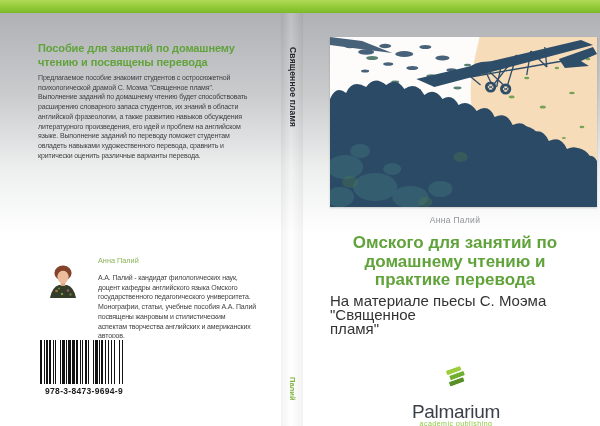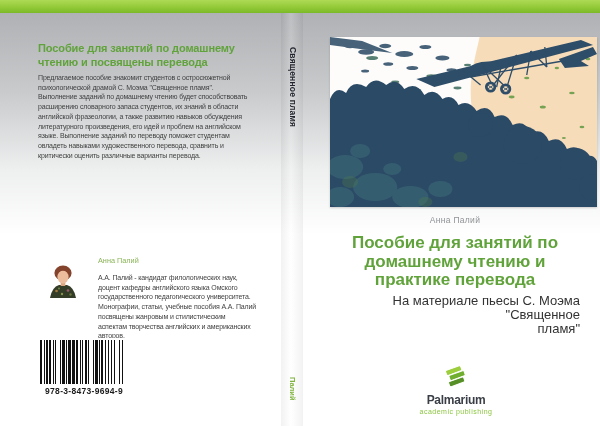--- a/index.html
+++ b/index.html
@@ -63,29 +63,29 @@
   .art svg{display:block;}
   .f-author{
     position:absolute;left:310px;top:215px;width:290px;text-align:center;
     font-size:8.5px;color:#909296;letter-spacing:0.3px;
   }
   .f-title{
     position:absolute;left:330px;top:234px;width:250px;margin:0;text-align:center;
     font-size:17px;line-height:18.5px;font-weight:bold;color:#61a33b;white-space:pre-line;
   }
   .f-subtitle{
-    position:absolute;left:330px;top:294px;width:250px;text-align:right;
-    font-size:13px;line-height:14px;color:#333;white-space:pre-line;
+    position:absolute;left:330px;top:294px;width:250px;text-align:left;
+    font-size:15px;line-height:14px;color:#333;white-space:pre-line;
   }
   .publisher{
     position:absolute;left:390px;top:365px;width:132px;text-align:center;
   }
   .publisher svg{display:inline-block;}
   .p-name{
-    font-size:12px;font-weight:bold;color:#3a3e46;letter-spacing:-0.3px;margin-top:0px;line-height:14px;
+    font-size:19px;font-weight:normal;color:#3a3e46;letter-spacing:-0.3px;margin-top:12px;line-height:14px;
   }
   .p-tag{
     font-size:7px;color:#8bc53f;letter-spacing:0.5px;margin-top:1px;
   }
 </style>
 </head>
 <body>
 
 <div class="page">
 
@@ -269,21 +269,21 @@
         </g>
         <g fill="#4e7a4e" opacity="0.35">
           <ellipse cx="20" cy="145" rx="8" ry="6"></ellipse>
           <ellipse cx="95" cy="165" rx="7" ry="5"></ellipse>
           <ellipse cx="130" cy="120" rx="7" ry="5"></ellipse>
         </g>
       </svg>
     </div>
 
     <div class="f-author">Анна Палий</div>
-    <h1 class="f-title">Пособие для занятий по
+    <h1 class="f-title">Омского для занятий по
 домашнему чтению и
 практике перевода</h1>
     <div class="f-subtitle">На материале пьесы С. Моэма "Священное
 пламя"</div>
 
     <div class="publisher">
       <svg viewBox="0 0 26 24" width="26" height="24" xmlns="http://www.w3.org/2000/svg">
         <g transform="rotate(-20 13 12)">
           <rect x="5" y="2.5" width="16" height="5.4" rx="1.2" fill="#9ccd3d" stroke="#ffffff" stroke-width="1"></rect>
           <rect x="6.5" y="8.3" width="16" height="5.4" rx="1.2" fill="#6fae2e" stroke="#ffffff" stroke-width="1"></rect>

